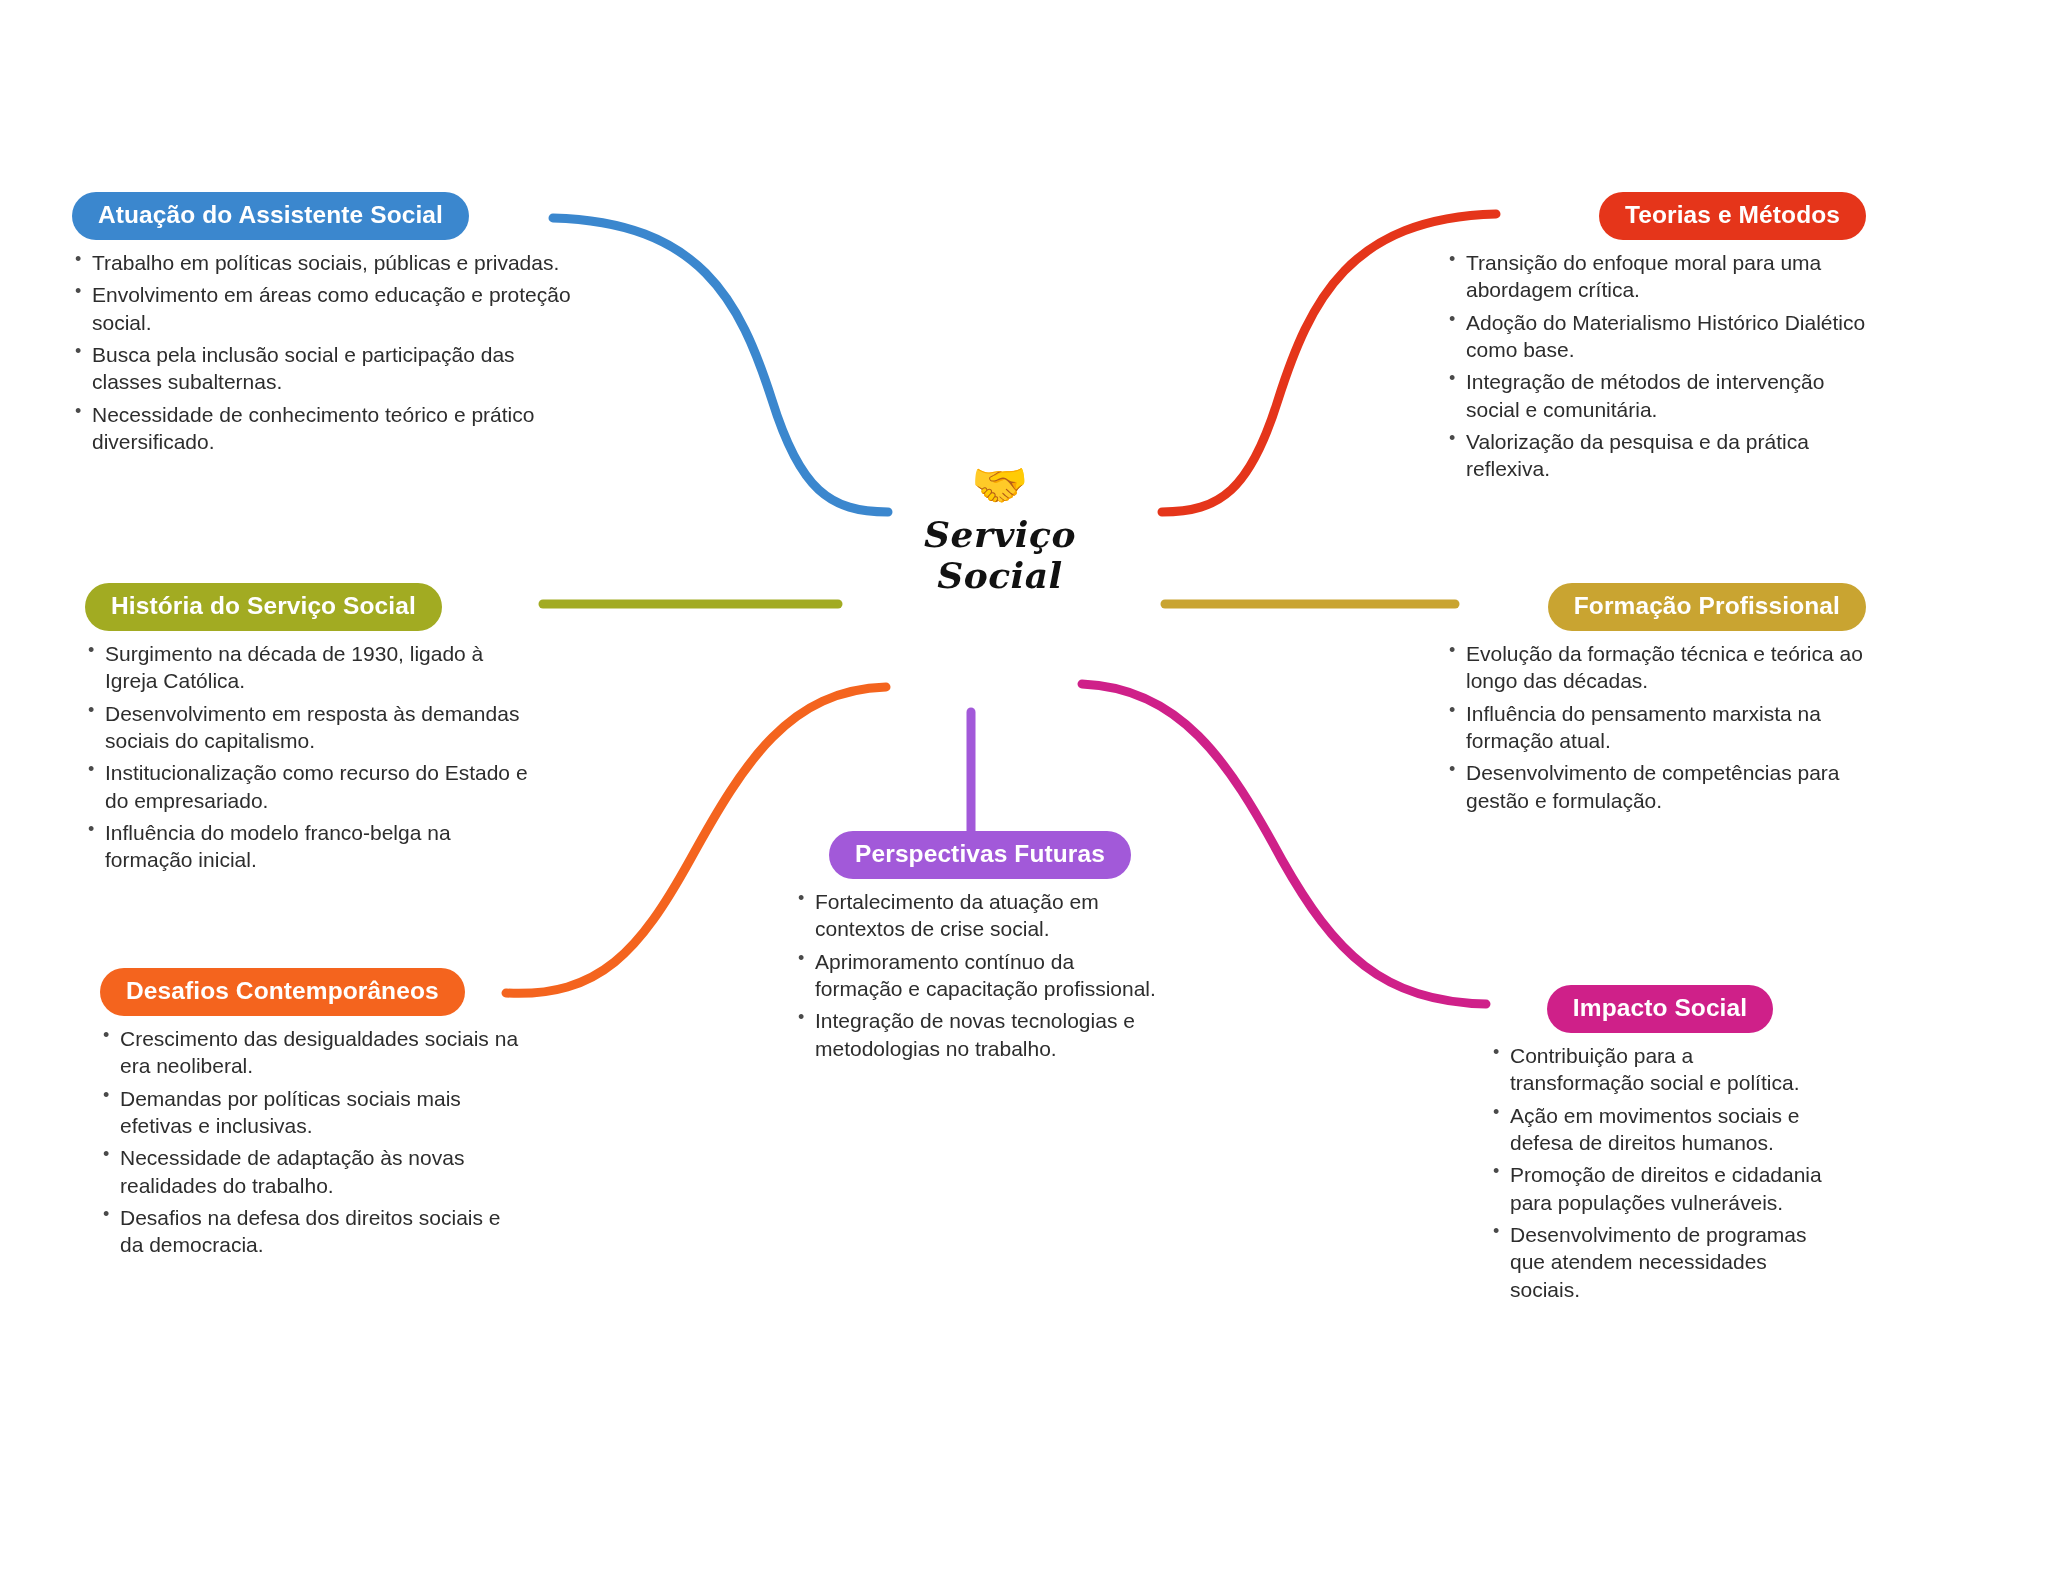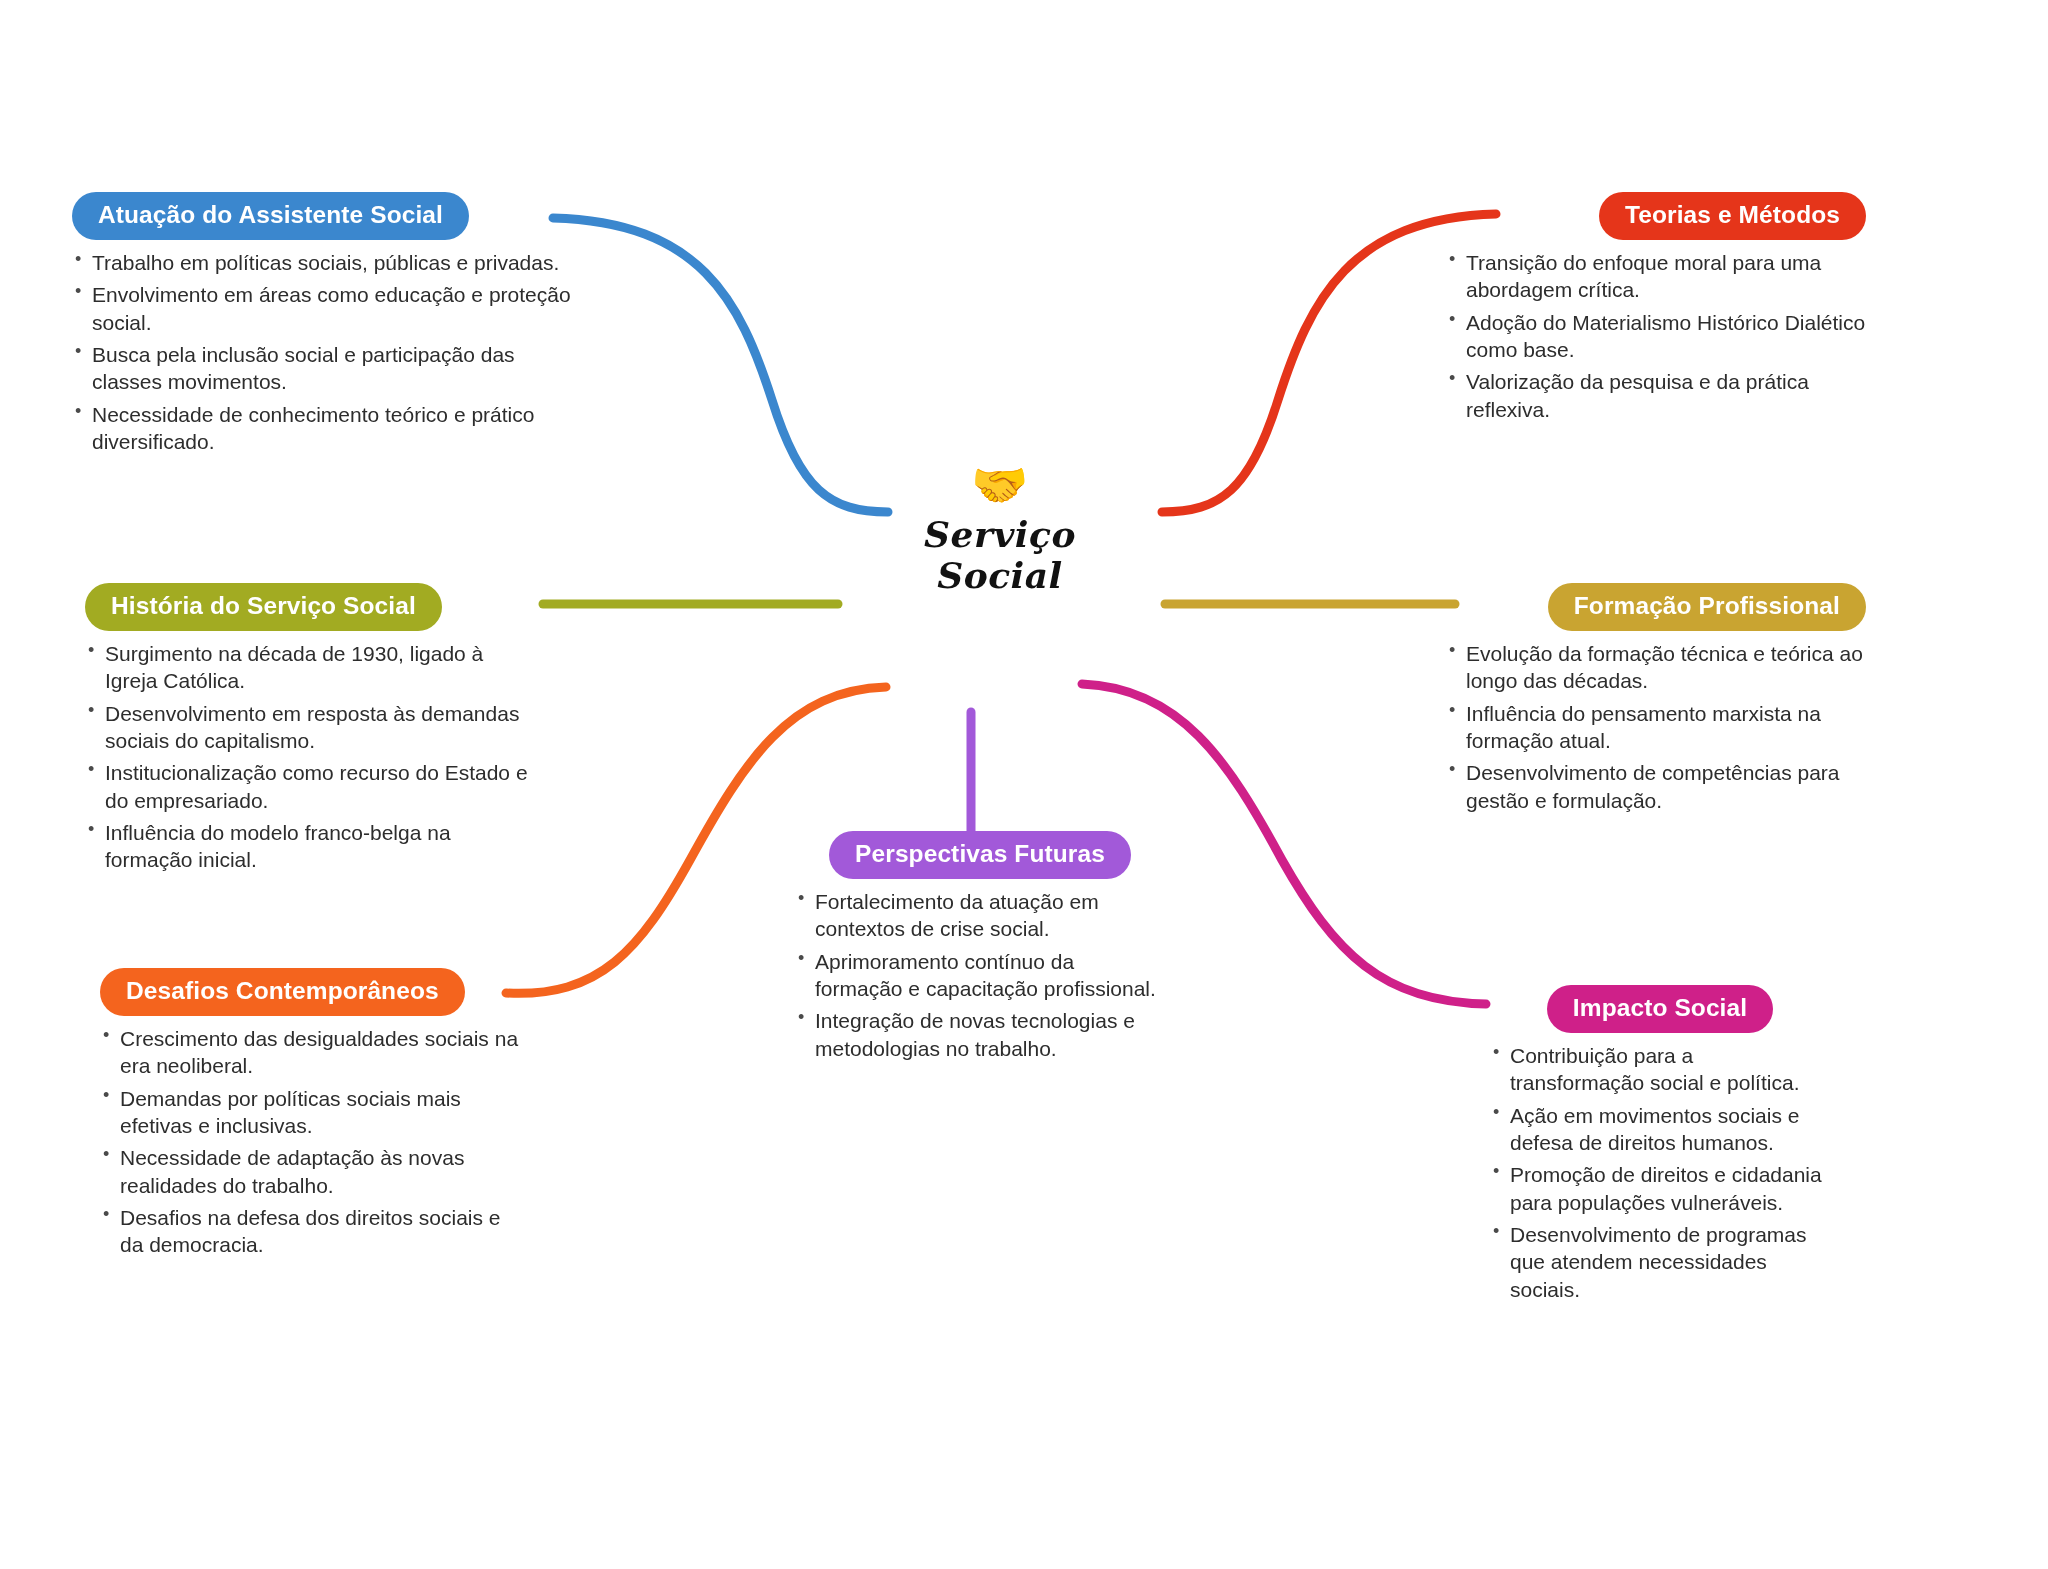--- a/index.html
+++ b/index.html
@@ -126,32 +126,33 @@
     </div>
   </div>
 
   <div class="branch" id="branch-atuacao">
     <div class="pill-row">
       <span class="pill" style="background: rgb(59, 135, 206);">Atuação do Assistente Social</span>
     </div>
     <ul class="bullets">
       <li>Trabalho em políticas sociais, públicas e privadas.</li>
       <li>Envolvimento em áreas como educação e proteção social.</li>
-      <li>Busca pela inclusão social e participação das classes movimentos.</li>
+      <li>Busca pela inclusão social e participação das classes subalternas.</li>
       <li>Necessidade de conhecimento teórico e prático diversificado.</li>
     </ul>
   </div>
 
   <div class="branch" id="branch-teorias">
     <div class="pill-row right">
       <span class="pill" style="background: rgb(229, 53, 26);">Teorias e Métodos</span>
     </div>
     <ul class="bullets">
       <li>Transição do enfoque moral para uma abordagem crítica.</li>
       <li>Adoção do Materialismo Histórico Dialético como base.</li>
+      <li>Integração de métodos de intervenção social e comunitária.</li>
       <li>Valorização da pesquisa e da prática reflexiva.</li>
     </ul>
   </div>
 
   <div class="branch" id="branch-historia">
     <div class="pill-row">
       <span class="pill" style="background: rgb(162, 171, 34);">História do Serviço Social</span>
     </div>
     <ul class="bullets">
       <li>Surgimento na década de 1930, ligado à Igreja Católica.</li>

